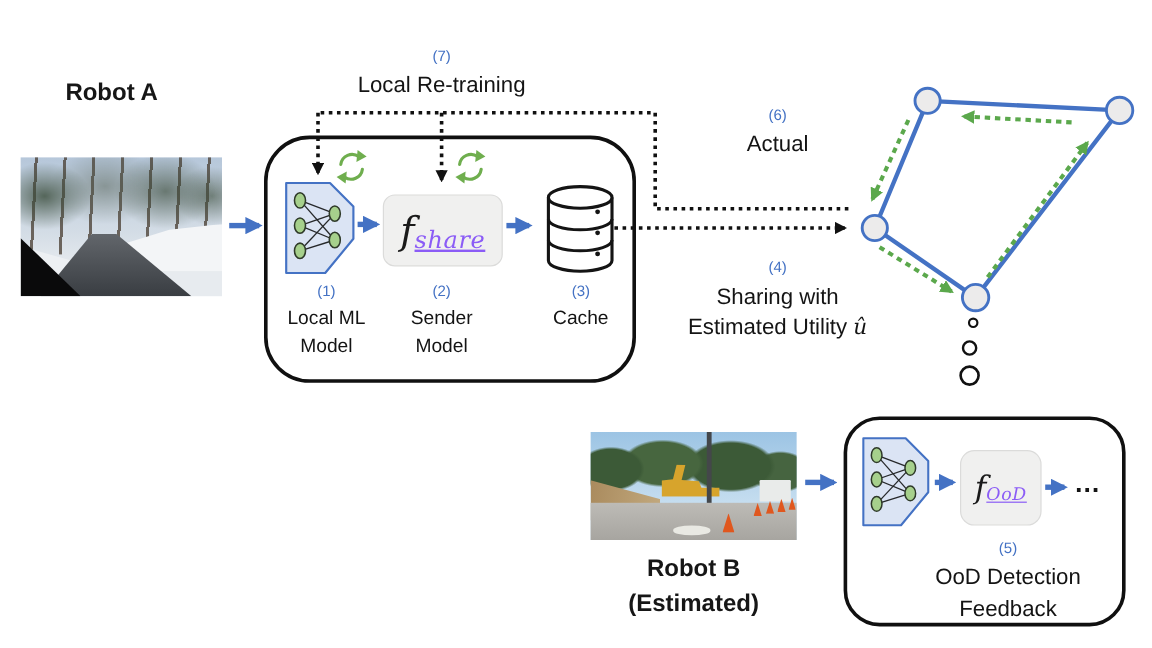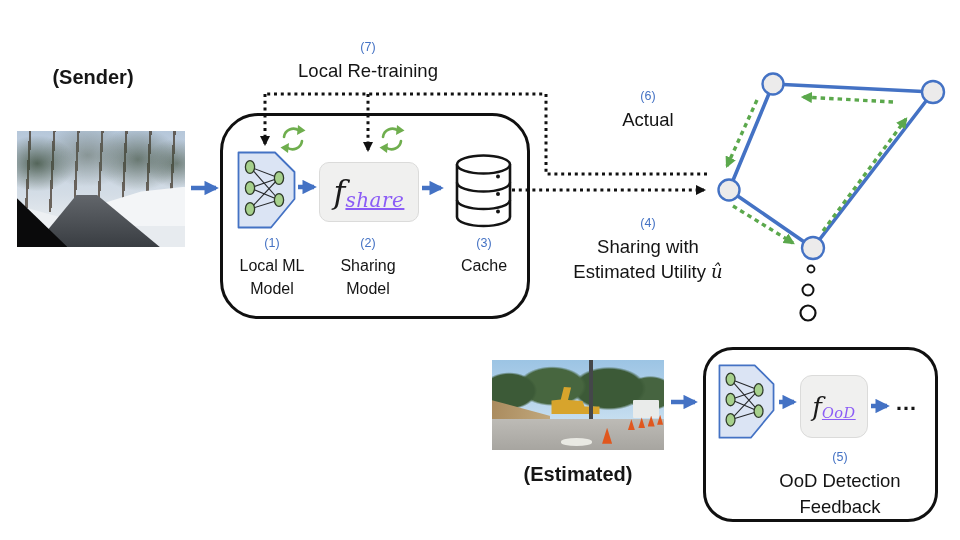--- a/index.html
+++ b/index.html
@@ -42,21 +42,21 @@
         radial-gradient(60px 45px at 72% 35%, rgba(56,72,54,.65), transparent 70%),
         radial-gradient(45px 35px at 95% 40%, rgba(60,76,58,.60), transparent 70%),
         repeating-linear-gradient(93deg, rgba(0,0,0,0) 0 12px, rgba(70,58,46,.75) 12px 14.5px, rgba(0,0,0,0) 14.5px 24px);"></div>
     <div class="ph" style="right:0;bottom:18%;width:58%;height:34%;background:#f3f5f7;clip-path:polygon(0 100%,12% 45%,55% 12%,100% 0,100% 100%);"></div>
     <div class="ph" style="left:0;bottom:0;width:45%;height:40%;background:#edf0f3;clip-path:polygon(0 10%,55% 35%,100% 100%,0 100%);"></div>
     <div class="ph" style="left:10%;bottom:0;width:75%;height:45%;background:linear-gradient(180deg,#62666b,#393d42);clip-path:polygon(34% 0,50% 0,100% 100%,0 100%);"></div>
     <div class="ph" style="left:0;bottom:0;width:30%;height:42%;background:#0a0a0b;clip-path:polygon(0 0,100% 100%,0 100%);"></div>
   </div>
 
   <div class="title" style="left:23px;top:63px;width:140px;">
-    <div>(Sender)</div>
+    <div>Robot A</div>
   </div>
 
   <div class="bigbox" style="left:220px;top:113px;width:310px;height:206px;border-radius:38px;"></div>
 
   <svg class="abs" style="left:237px;top:151px;" width="59" height="78" viewBox="0 0 59 78">
     <polygon points="1.5,1.5 38,1.5 57.5,21 57.5,48 34,76.5 1.5,76.5" fill="#DBE4F4" stroke="#4472C4" stroke-width="1.8" stroke-linejoin="round"></polygon>
     <g stroke="#26282a" stroke-width="1.1">
       <line x1="13" y1="16" x2="42" y2="27"></line>
         <line x1="13" y1="16" x2="42" y2="49"></line>
       <line x1="13" y1="37" x2="42" y2="27"></line>
@@ -109,21 +109,21 @@
         <circle cx="43" cy="57.5" r="2"></circle>
       </g>
   </svg>
 
   <div class="lbl" style="left:233px;top:236px;width:78px;">
     <div class="num">(1)</div>
     <div class="txt">Local ML Model</div>
   </div>
   <div class="lbl" style="left:334px;top:236px;width:68px;">
     <div class="num">(2)</div>
-    <div class="txt">Sharing Model</div>
+    <div class="txt">Sender Model</div>
   </div>
   <div class="lbl" style="left:445px;top:236px;width:78px;">
     <div class="num">(3)</div>
     <div class="txt">Cache</div>
   </div>
 
   <div class="lbl" style="left:288px;top:40px;width:160px;">
     <div class="num">(7)</div>
     <div class="txt-big">Local Re-training</div>
   </div>
@@ -154,20 +154,21 @@
     <div class="ph" style="left:0;bottom:0;width:100%;height:34%;background:linear-gradient(#bdbbb6,#a7a5a0);"></div>
     <div class="ph" style="left:40%;bottom:5%;width:18%;height:8%;background:#e9e9e3;border-radius:50%;"></div>
     <div class="cone" style="left:64%;bottom:7%;width:10px;height:16px;"></div>
     <div class="cone" style="left:79%;bottom:22%;width:7px;height:11px;"></div>
     <div class="cone" style="left:85%;bottom:24%;width:7px;height:11px;"></div>
     <div class="cone" style="left:90.5%;bottom:26%;width:7px;height:11px;"></div>
     <div class="cone" style="left:96%;bottom:28%;width:6px;height:10px;"></div>
   </div>
 
   <div class="title" style="left:508px;top:460px;width:140px;">
+    <div>Robot B</div>
     <div>(Estimated)</div>
   </div>
 
   <div class="bigbox" style="left:703px;top:347px;width:235px;height:175px;border-radius:30px;"></div>
 
   <svg class="abs" style="left:718px;top:363px;" width="57" height="77" viewBox="0 0 59 78">
     <polygon points="1.5,1.5 38,1.5 57.5,21 57.5,48 34,76.5 1.5,76.5" fill="#DBE4F4" stroke="#4472C4" stroke-width="1.8" stroke-linejoin="round"></polygon>
     <g stroke="#26282a" stroke-width="1.1">
       <line x1="13" y1="16" x2="42" y2="27"></line>
         <line x1="13" y1="16" x2="42" y2="49"></line>

